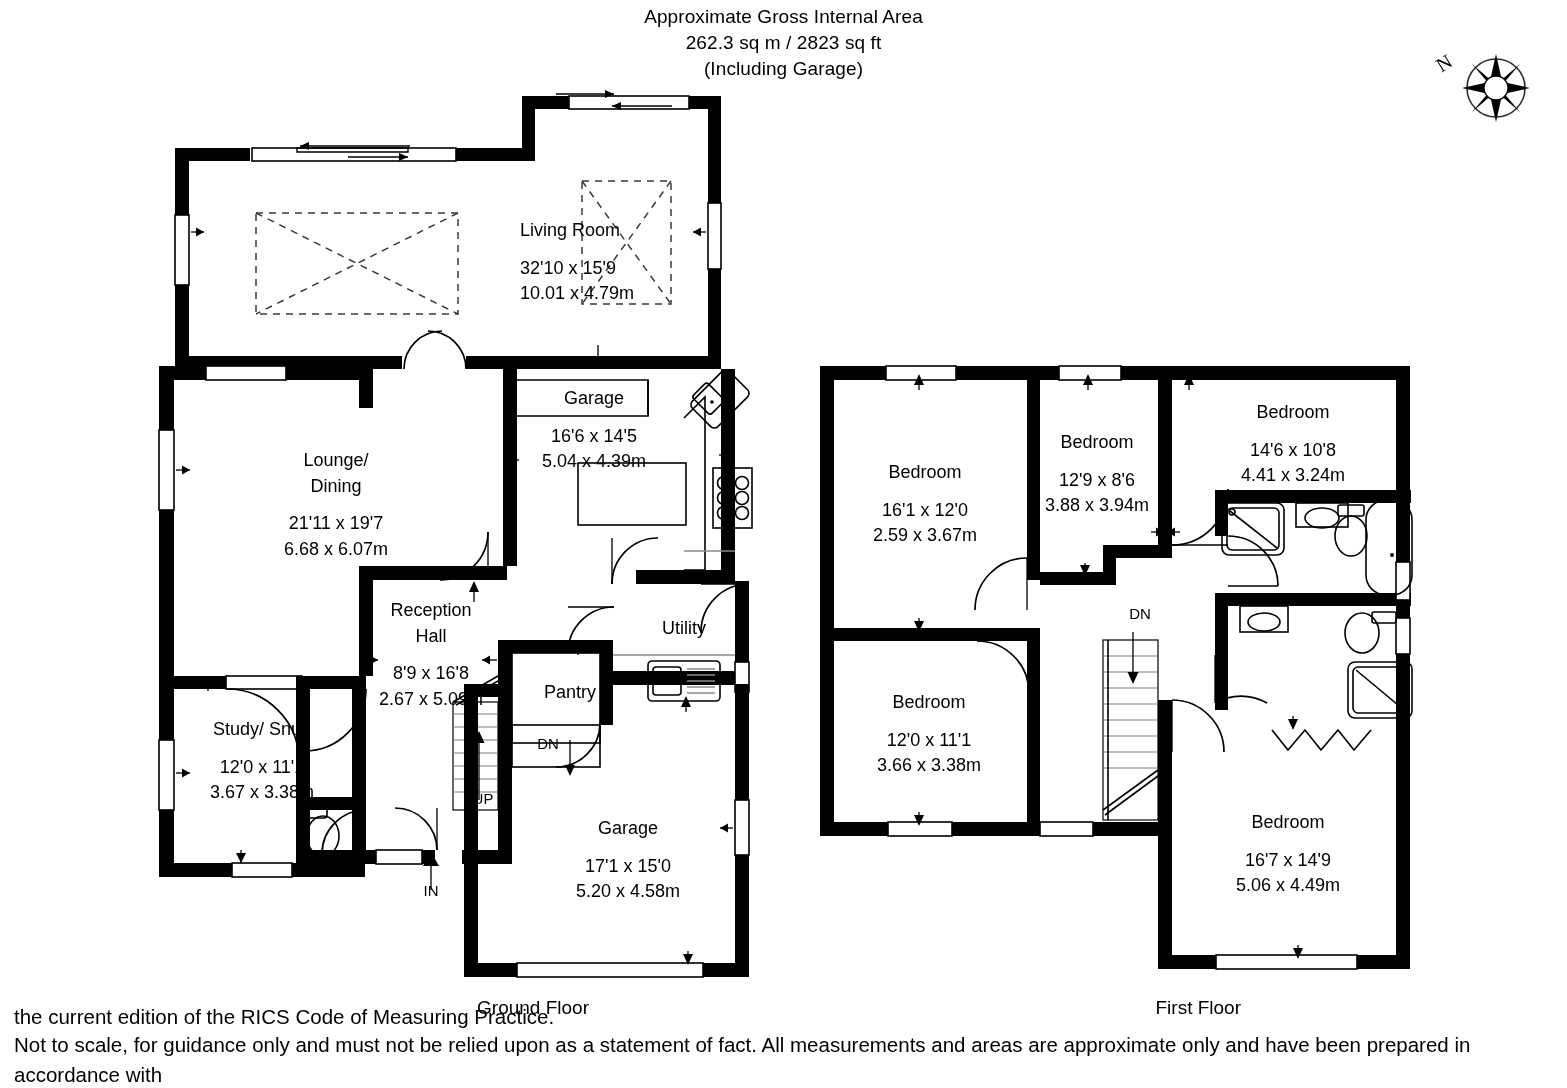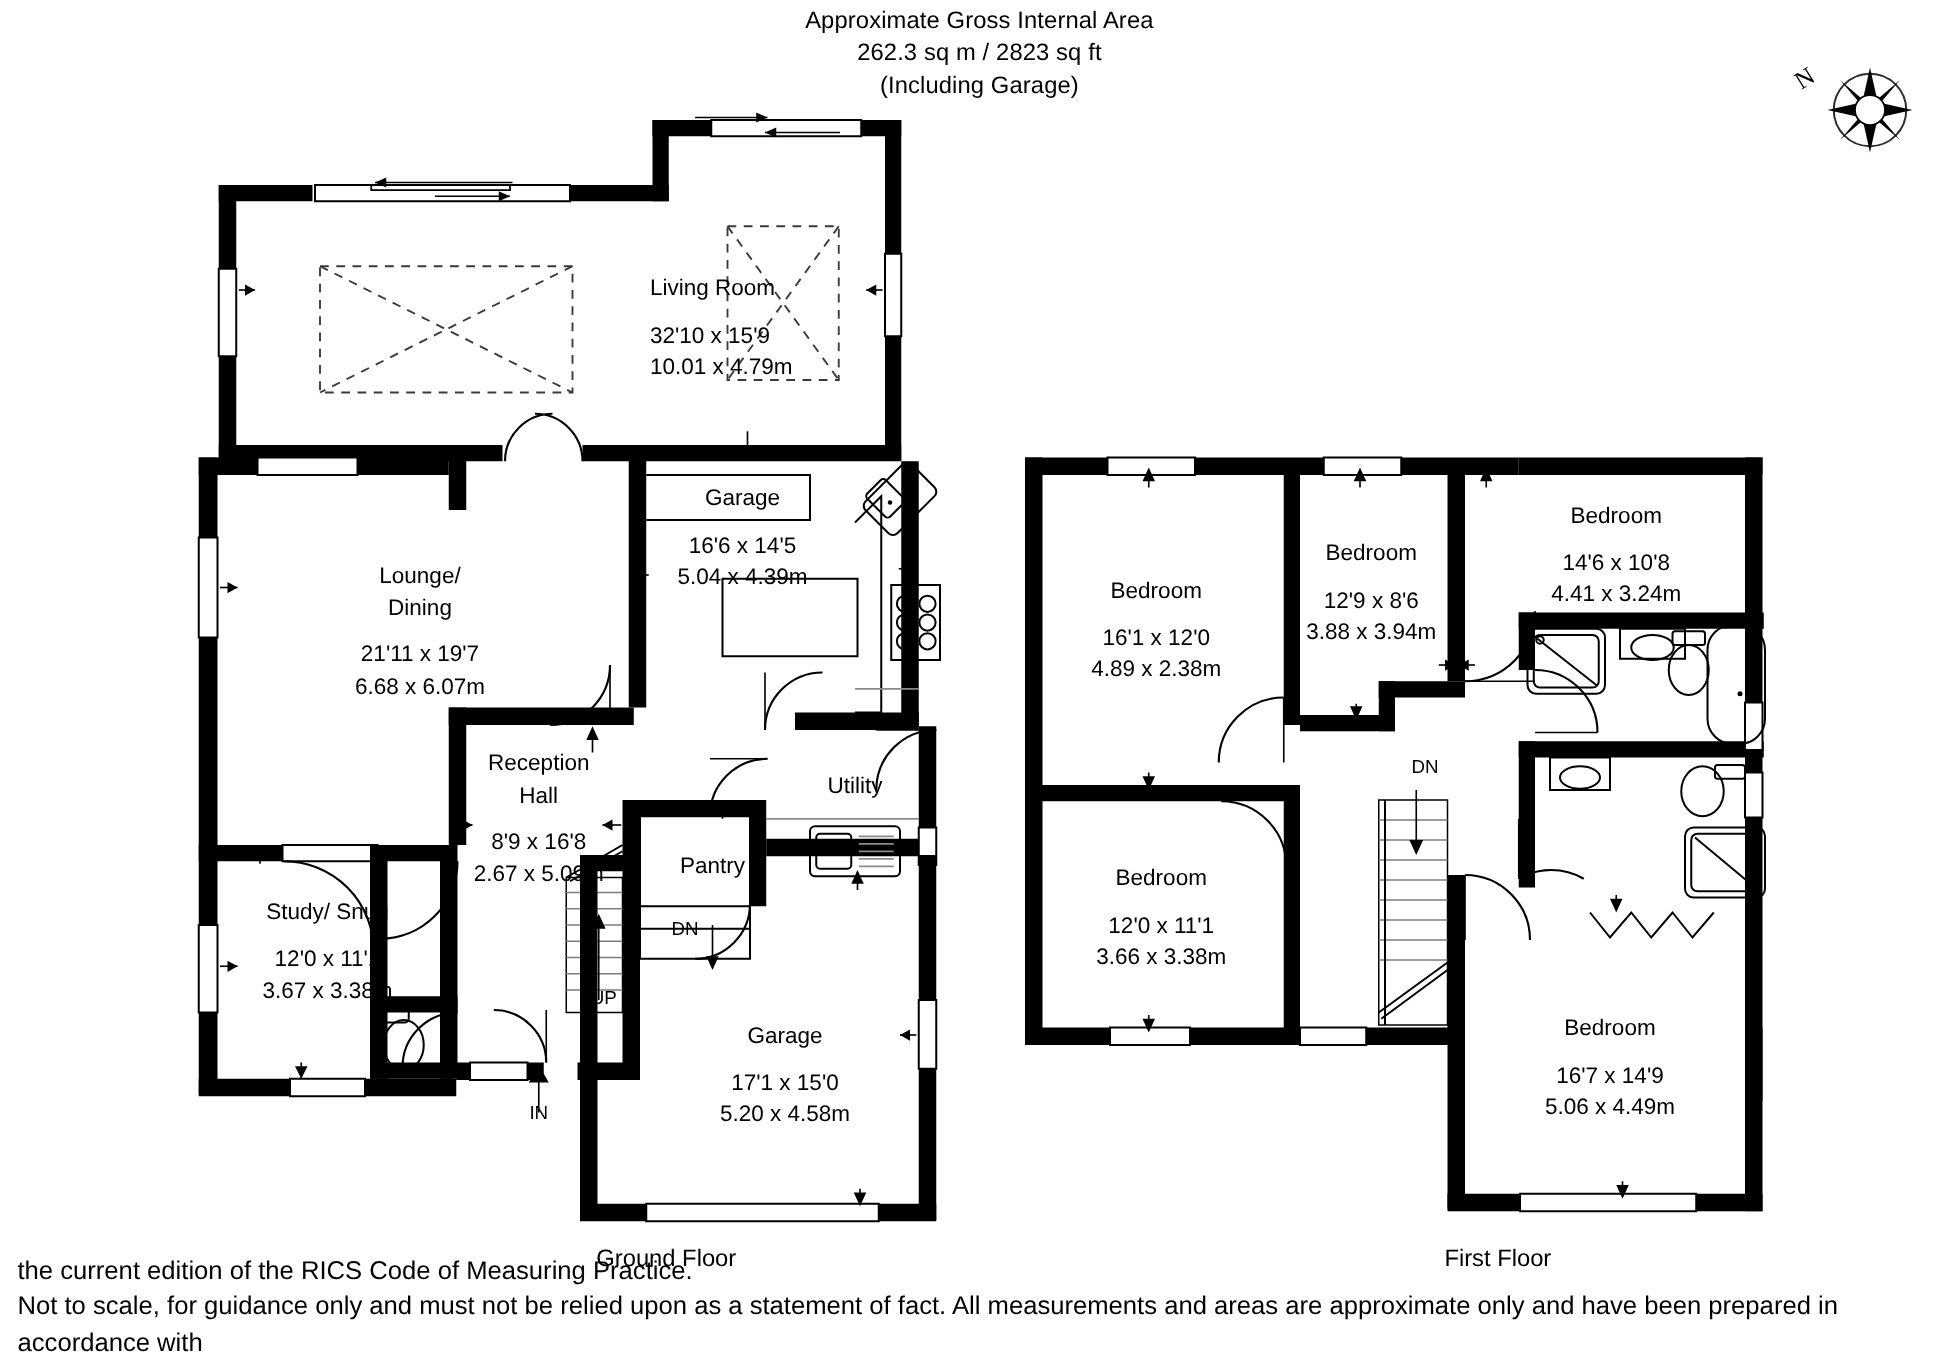--- a/index.html
+++ b/index.html
@@ -520,21 +520,21 @@
     <span class="d2">5.20 x 4.58m</span>
   </div>
 
   <div class="smalltag" style="left:483px; top:790px;">UP</div>
   <div class="smalltag" style="left:548px; top:735px;">DN</div>
   <div class="smalltag" style="left:431px; top:882px;">IN</div>
 
   <div class="roomlabel" style="left:925px; top:460px;">
     <span class="nm">Bedroom</span>
     <span class="d1">16'1 x 12'0</span>
-    <span class="d2">4.89 x 2.38m</span>
+    <span class="d2">2.59 x 3.67m</span>
   </div>
 
   <div class="roomlabel" style="left:1097px; top:430px;">
     <span class="nm">Bedroom</span>
     <span class="d1">12'9 x 8'6</span>
     <span class="d2">3.88 x 3.94m</span>
   </div>
 
   <div class="roomlabel" style="left:1293px; top:400px;">
     <span class="nm">Bedroom</span>

